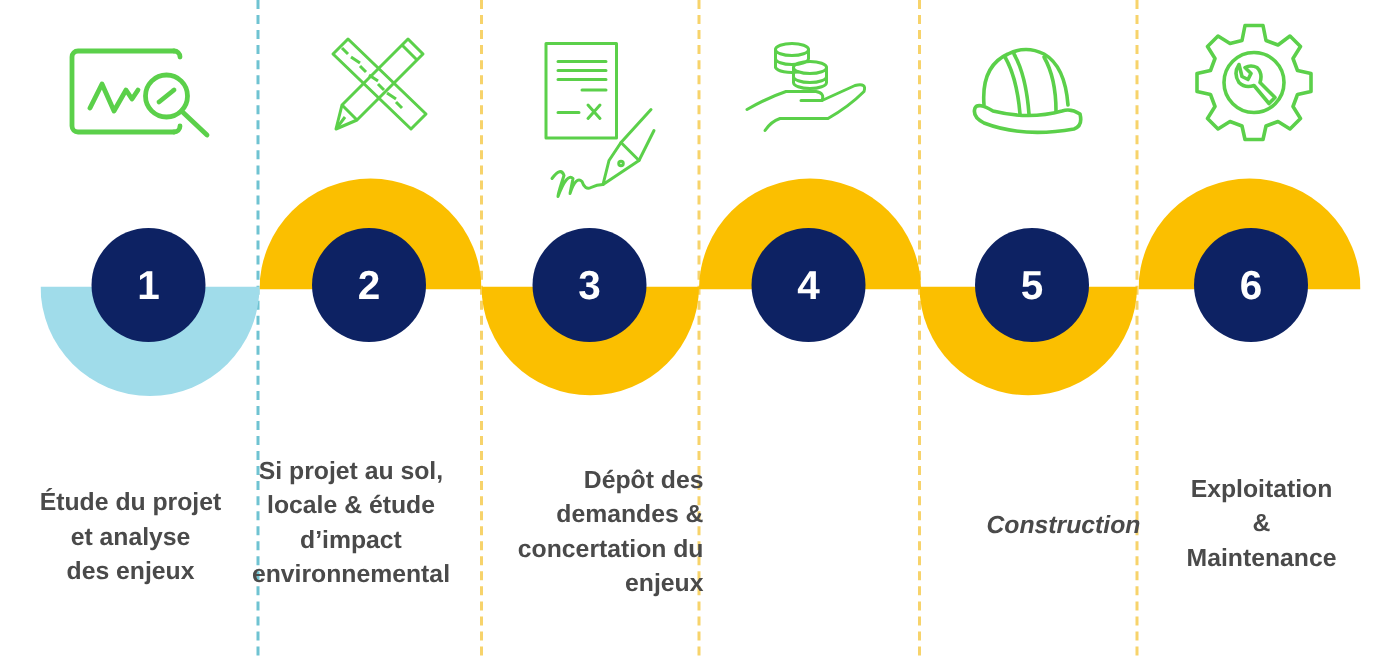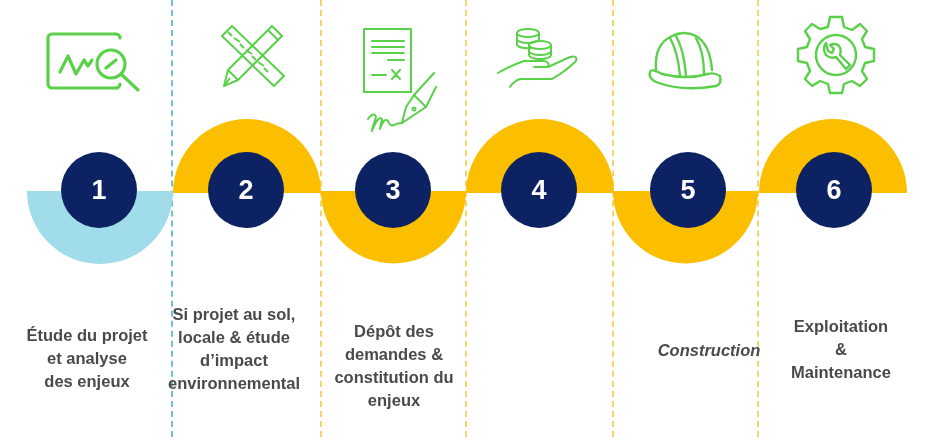--- a/index.html
+++ b/index.html
@@ -126,24 +126,24 @@
     <span>Étude du projet</span>
     <span>et analyse</span>
     <span>des enjeux</span>
   </div>
   <div class="label" style="left:159px;top:303px;">
     <span>Si projet au sol,</span>
     <span>locale &amp; étude</span>
     <span>d’impact</span>
     <span>environnemental</span>
   </div>
-  <div class="label" style="left:319px;top:320px;">
+  <div class="label" style="left:319px;top:309px;text-align:right;">
     <span>Dépôt des</span>
     <span>demandes &amp;</span>
-    <span>constitution du</span>
+    <span>concertation du</span>
     <span>enjeux</span>
   </div>
   <div class="label" style="left:634px;top:339px;font-style:italic;">
     <span>Construction</span>
   </div>
   <div class="label" style="left:766px;top:315px;">
     <span>Exploitation</span>
     <span>&amp;</span>
     <span>Maintenance</span>
   </div>

